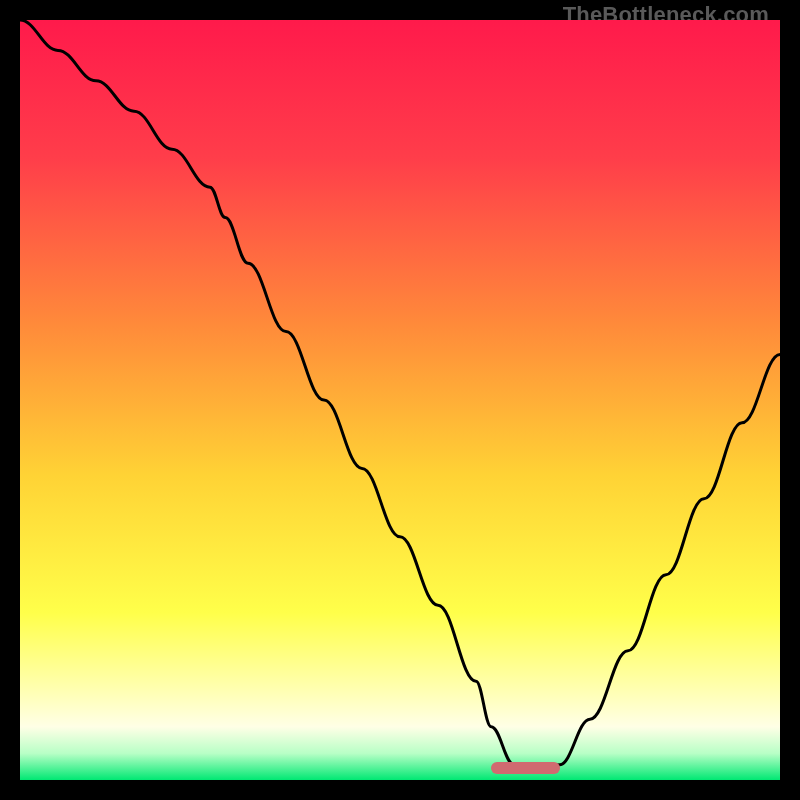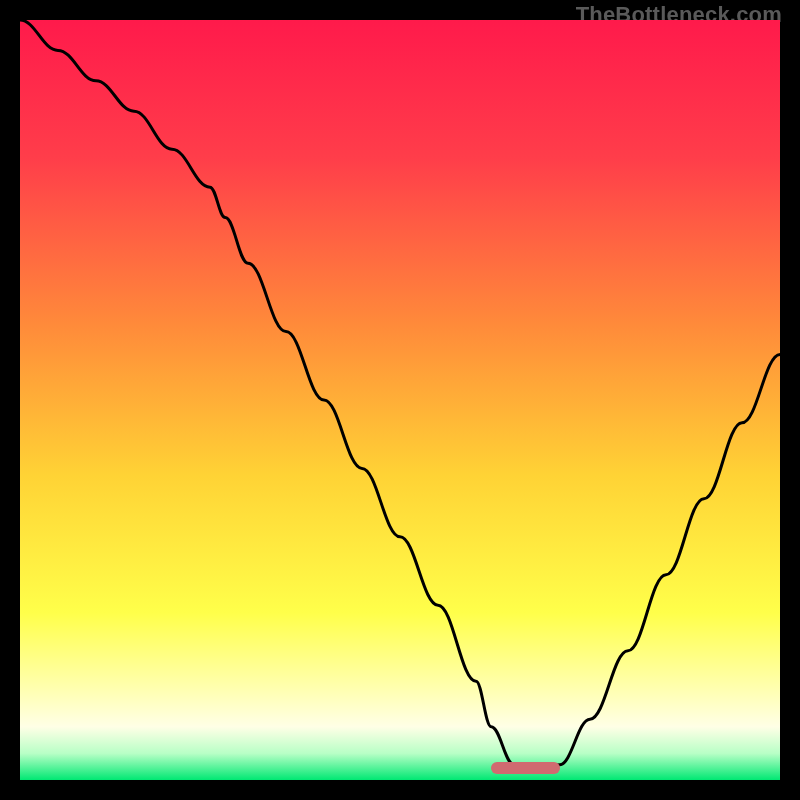--- a/index.html
+++ b/index.html
@@ -22,21 +22,21 @@
   .plot {
     position: absolute;
     left: 0;
     top: 0;
     width: 760px;
     height: 760px;
   }
   .watermark {
     position: absolute;
     top: 2px;
-    right: 18px;
+    right: 31px;
     color: #5a5a5a;
     font-size: 22px;
     font-weight: 600;
     letter-spacing: 0.2px;
   }
   .marker {
     position: absolute;
     height: 12px;
     border-radius: 6px;
     background: #d06a70;

